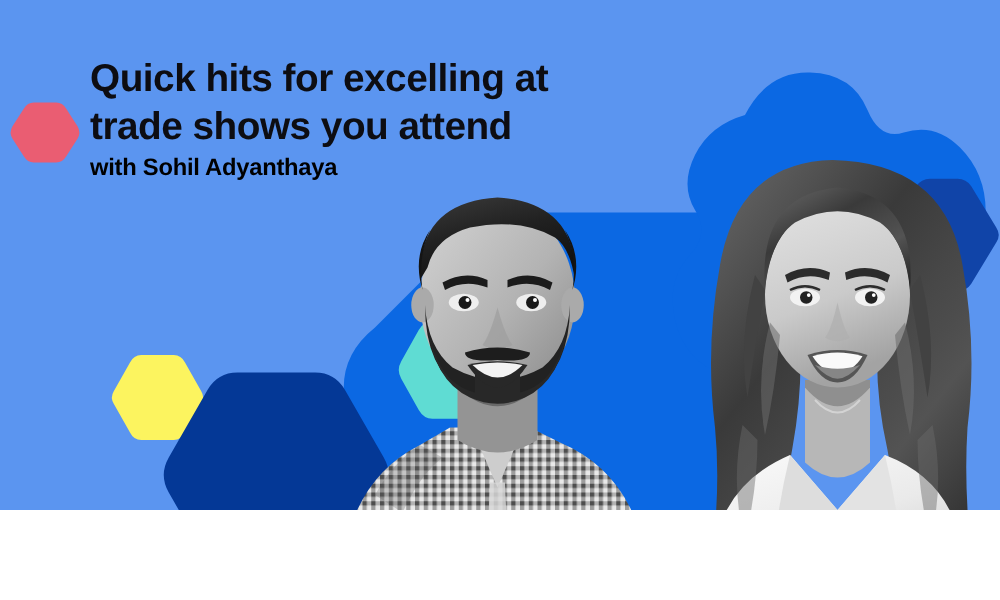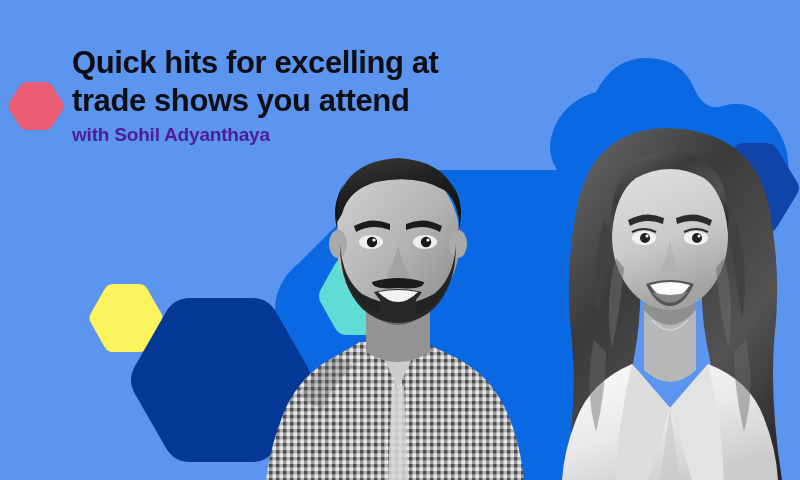--- a/index.html
+++ b/index.html
@@ -3,21 +3,21 @@
 <meta charset="utf-8">
 <style>
   html, body {
     margin: 0;
     padding: 0;
     background: #ffffff;
   }
   #stage {
     position: relative;
     width: 800px;
-    height: 480px;
+    height: 408px;
     overflow: hidden;
     font-family: "Liberation Sans", sans-serif;
     background: #5b95f0;
   }
 
   
   .bg-layer {
     position: absolute;
     inset: 0;
     width: 800px;
@@ -41,21 +41,21 @@
     color: #0d0d12;
     letter-spacing: -0.4px;
     white-space: pre-line;
   }
   .subtitle {
     margin: 3px 0 0 0;
     font-family: "Liberation Sans", sans-serif;
     font-size: 19px;
     line-height: 24px;
     font-weight: 700;
-    color: #4c1d95;
+    color: #000000;
     letter-spacing: -0.2px;
   }
 
   
   .people-layer {
     position: absolute;
     inset: 0;
     z-index: 30;
   }
   .person {

